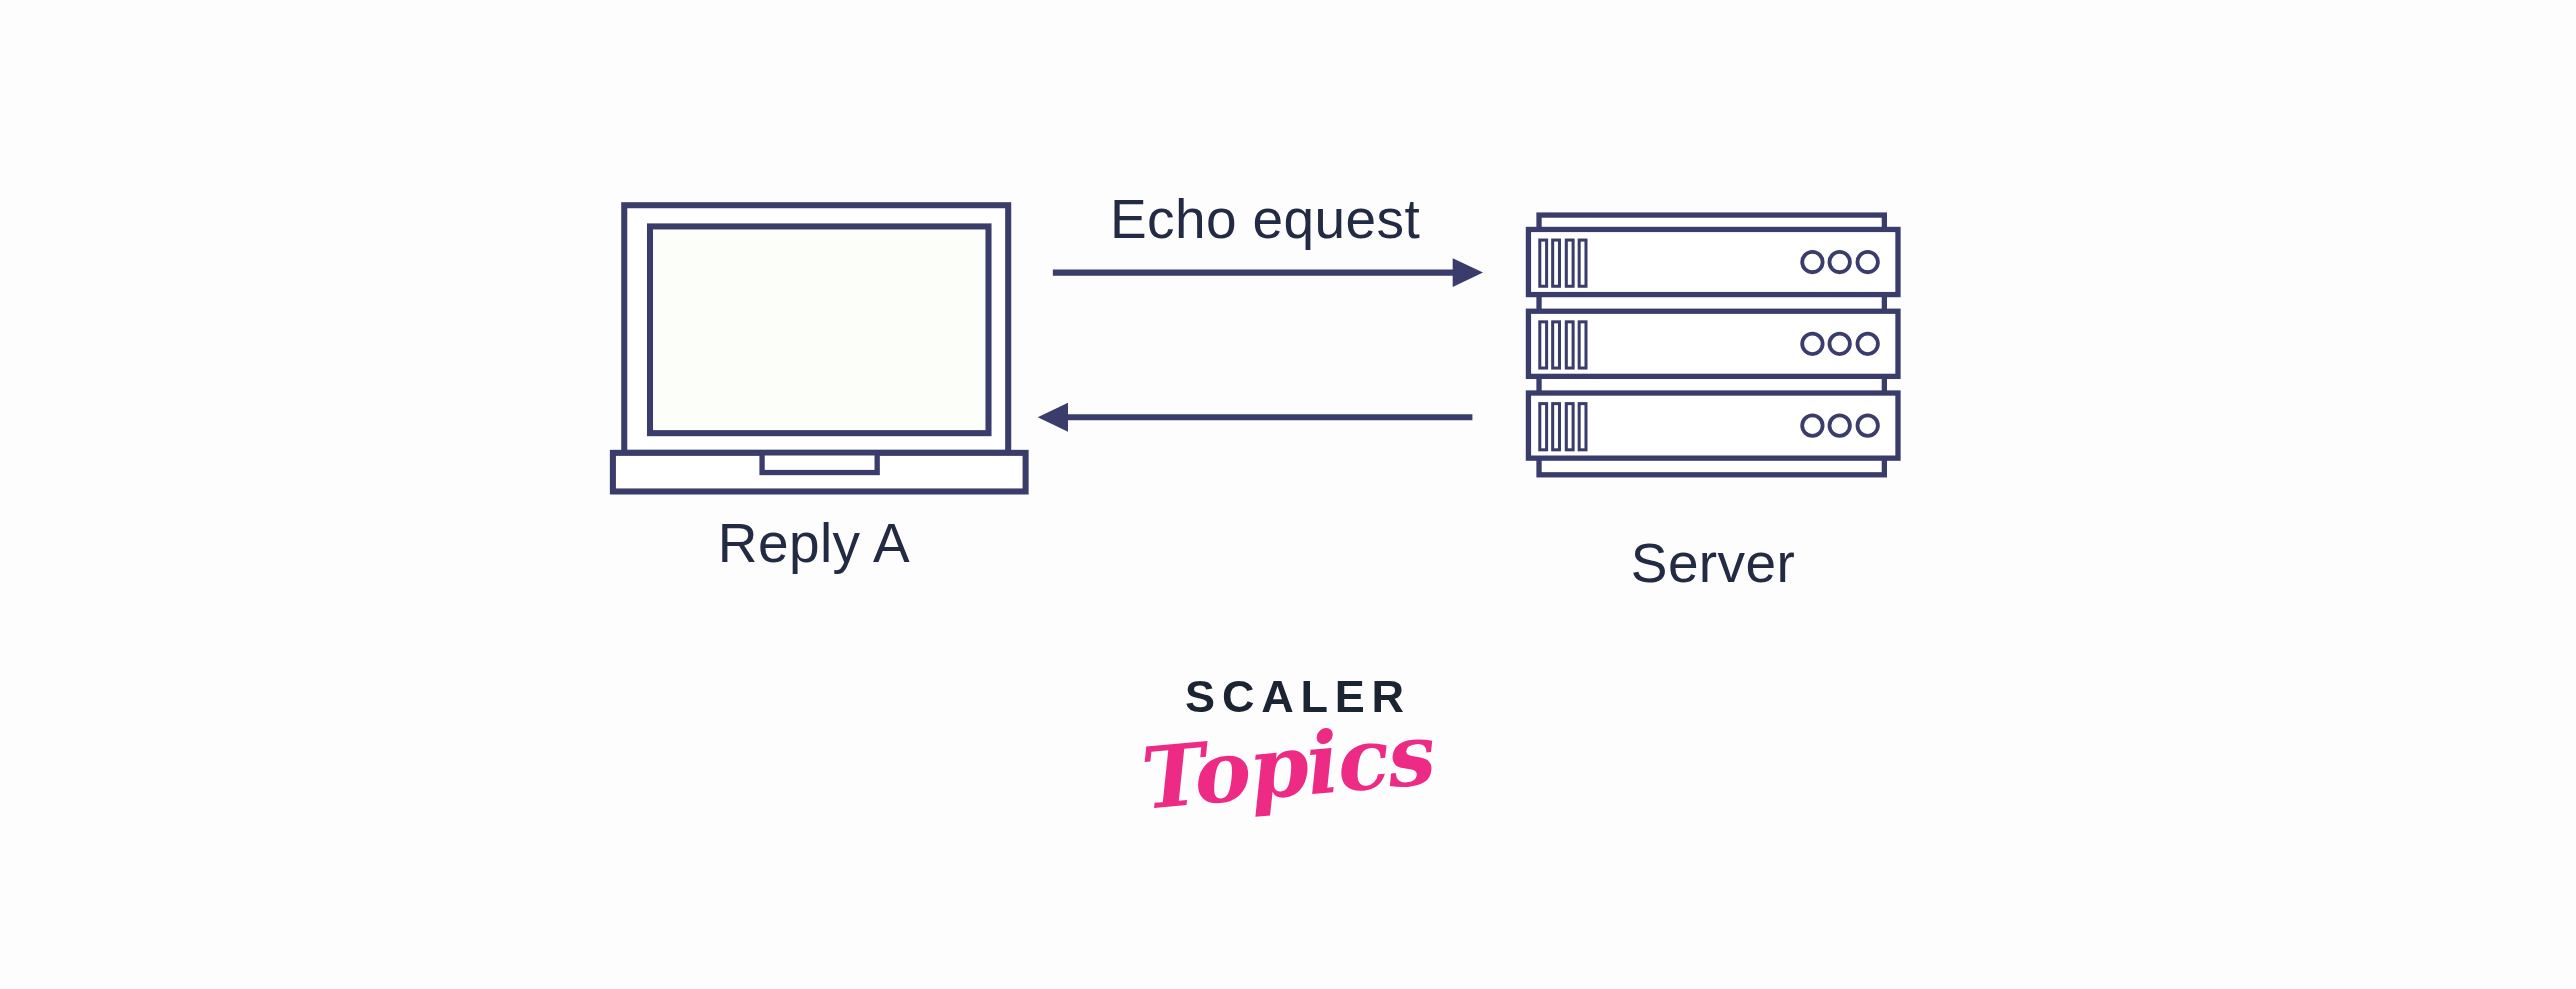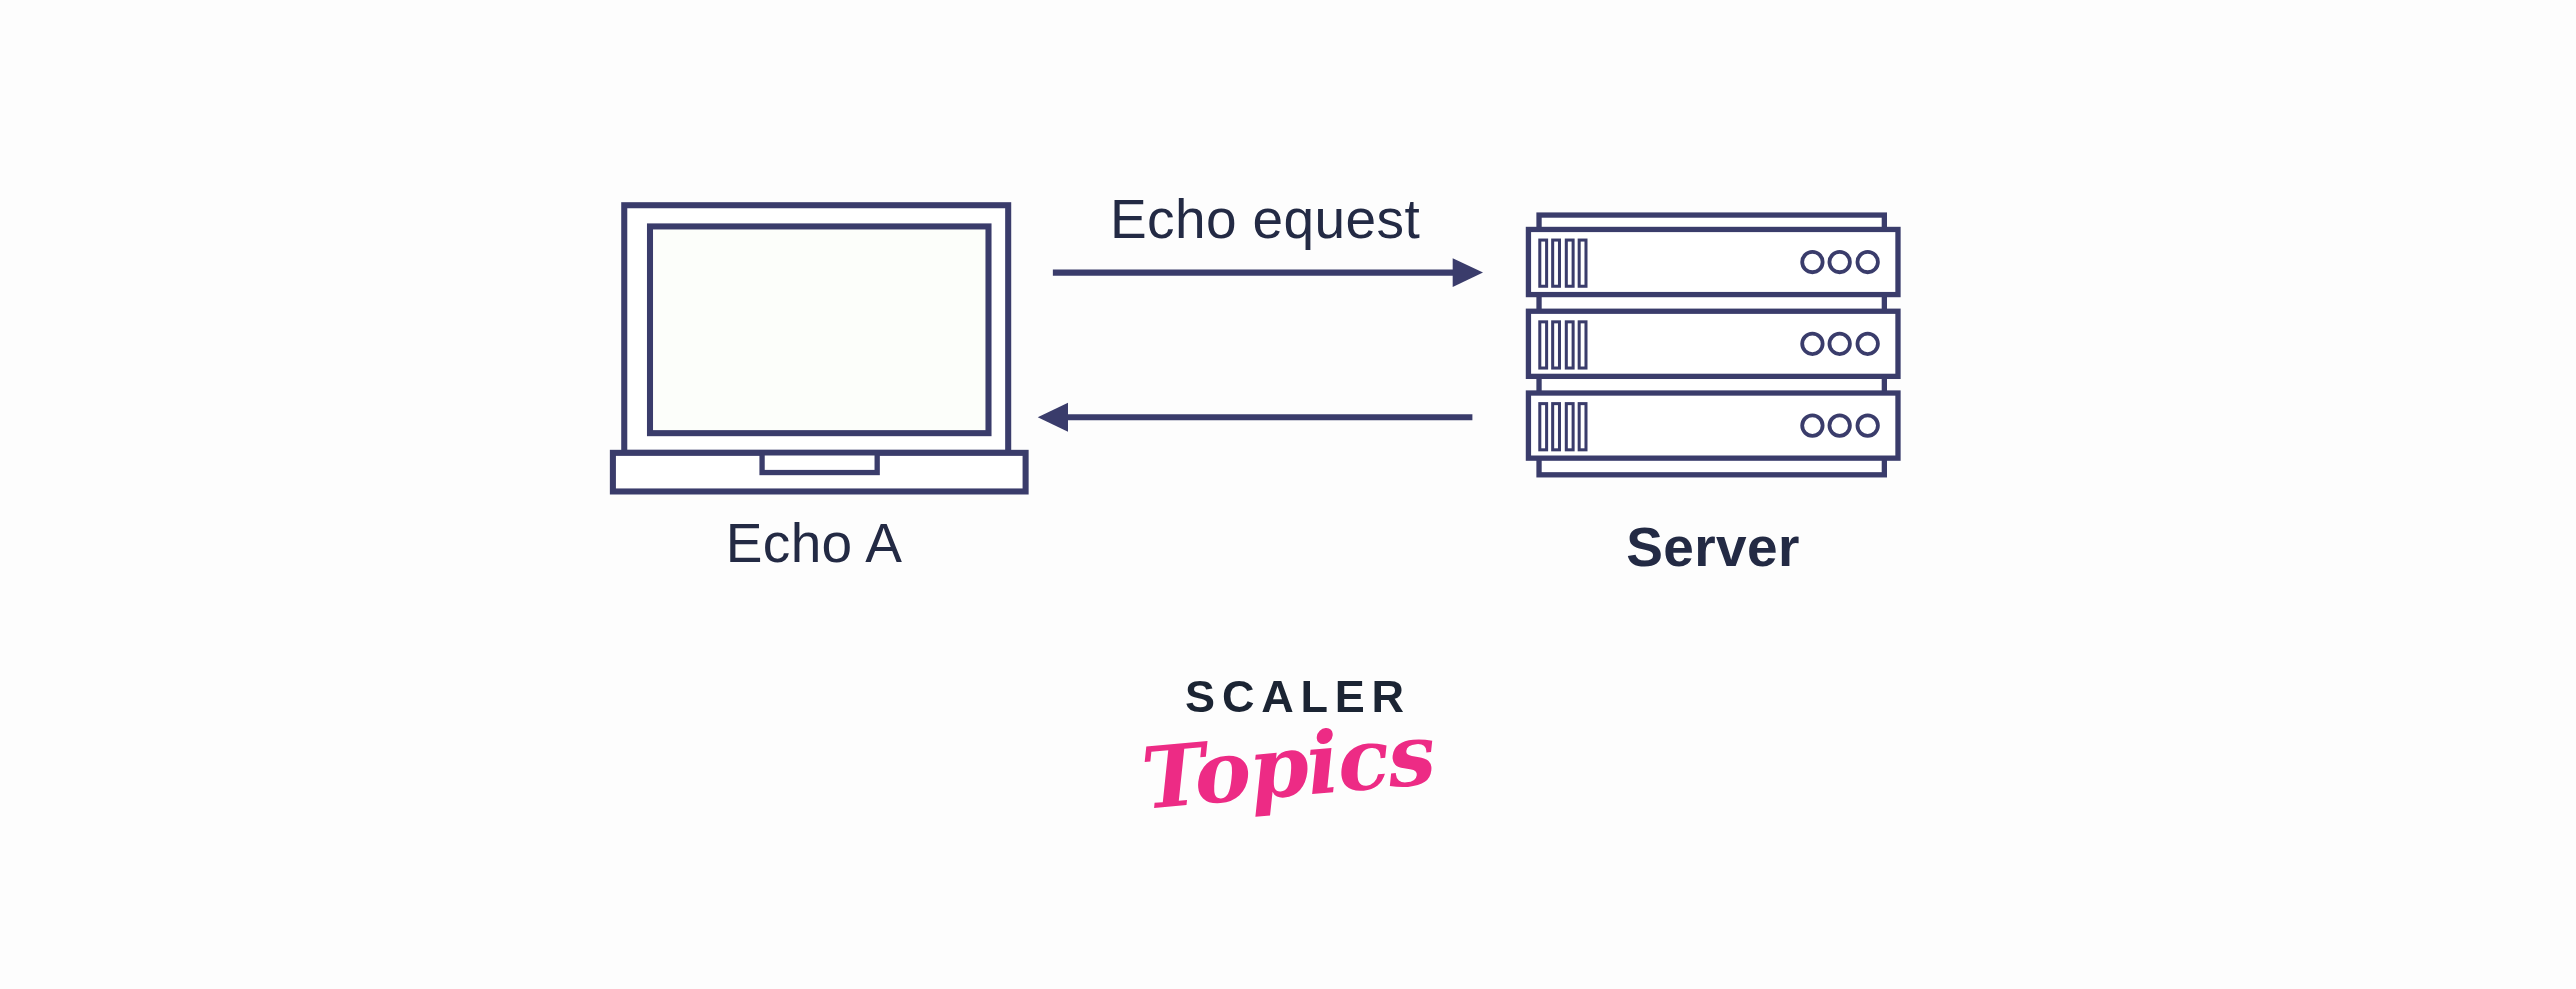--- a/index.html
+++ b/index.html
@@ -142,23 +142,23 @@
 
     <g>
       <line class="shaft" x1="1408" y1="551" x2="1944" y2="551"></line>
       <polygon class="head" points="1370,551 1410,532 1410,570"></polygon>
     </g>
   </svg>
 
   <div class="lbl" style="left:1265px; top:192px;">Echo equest</div>
 
 
-  <div class="lbl" style="left:814px; top:516px;">Echo A</div>
+  <div class="lbl" style="left:814px; top:516px;">Reply A</div>
 
-  <div class="lbl" style="left:1713px; top:520px;font-weight:bold;">Server</div>
+  <div class="lbl" style="left:1713px; top:536px;">Server</div>
 
   <div>
     <div class="logo-primary" style="left:1298px; top:674px;">SCALER</div>
     <div class="logo-secondary" style="left:1288px; top:724px;">Topics</div>
   </div>
 
 </div>
 
 
 </body></html>

